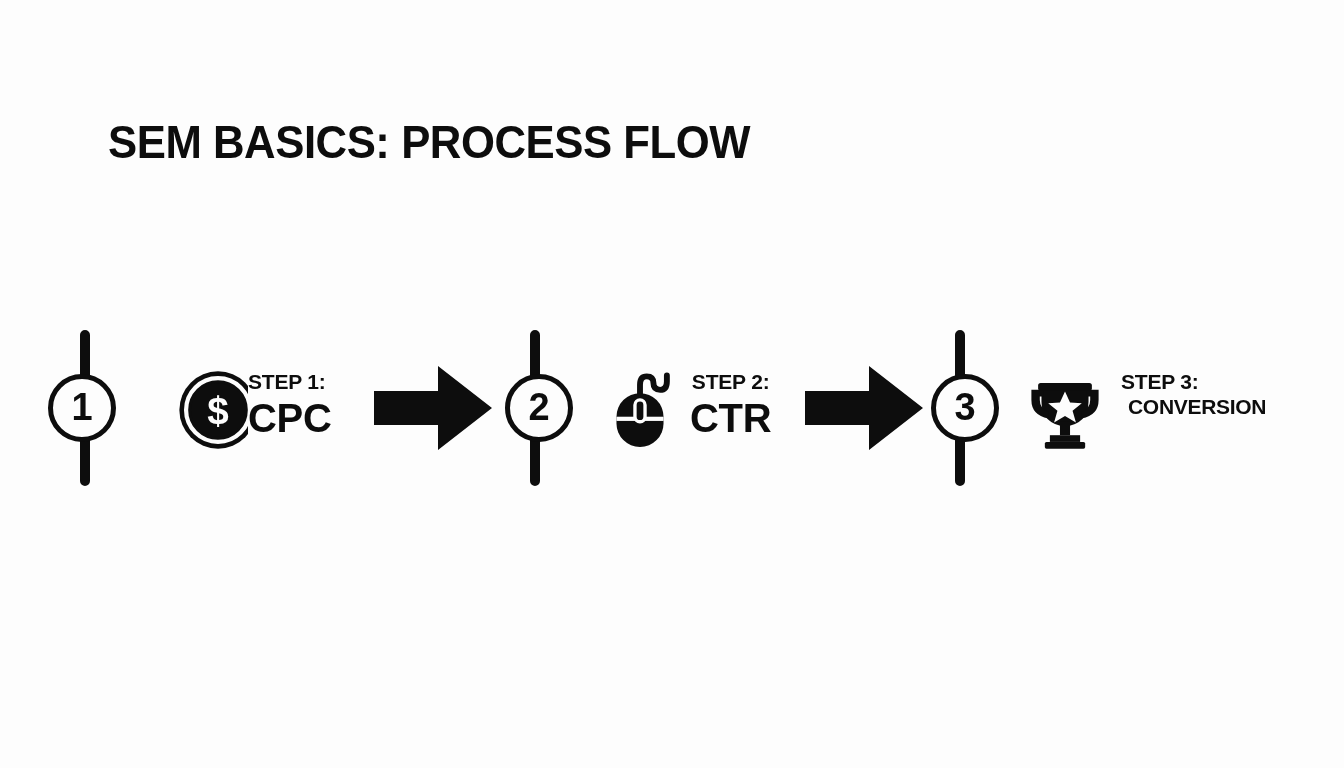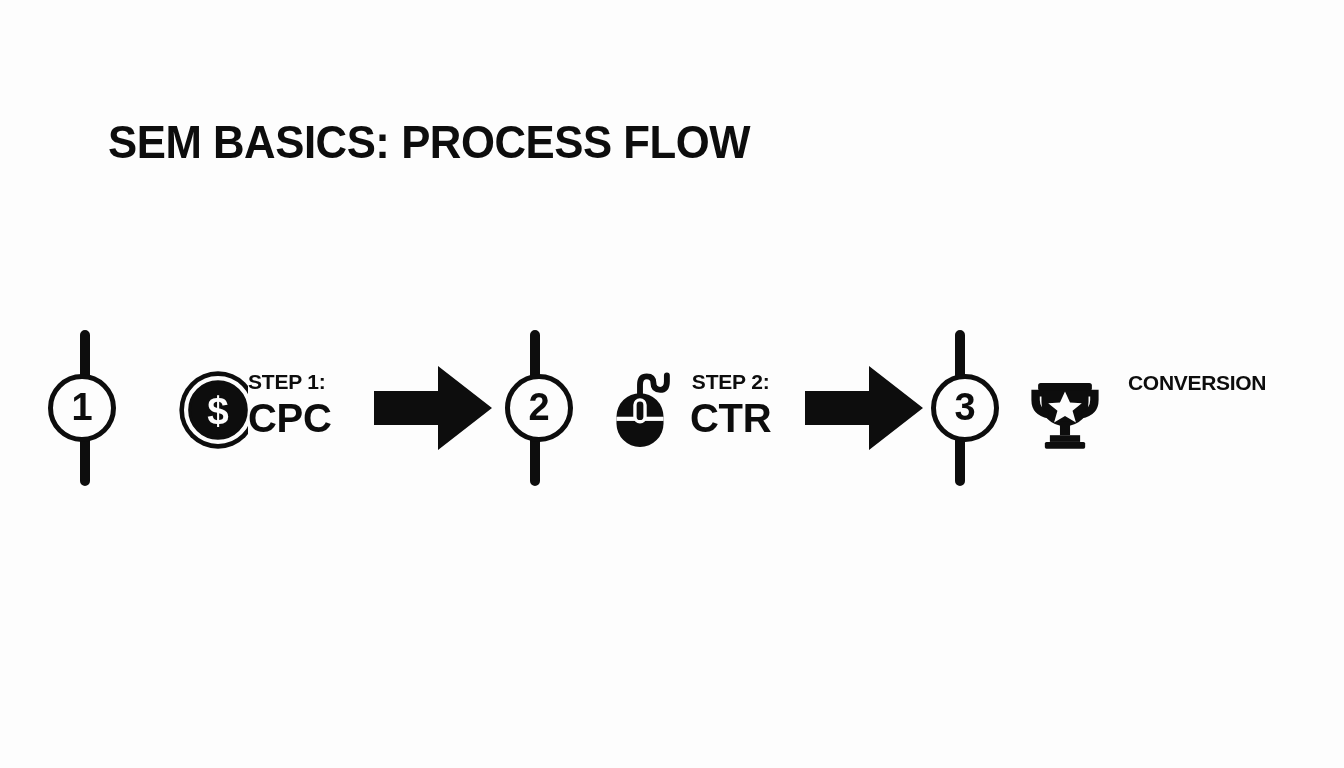--- a/index.html
+++ b/index.html
@@ -217,18 +217,19 @@
           <path d="M24 26 L10 26 L10 38 Q10 56 30 60 L30 52 Q20 48 20 38 L20 34 L24 34 Z" fill="#0d0d0d"></path>
           <path d="M76 26 L90 26 L90 38 Q90 56 70 60 L70 52 Q80 48 80 38 L80 34 L76 34 Z" fill="#0d0d0d"></path>
           <rect x="18" y="18" width="64" height="9" rx="3" fill="#0d0d0d"></rect>
           <rect x="44" y="64" width="12" height="16" fill="#0d0d0d"></rect>
           <path d="M32 80 L68 80 L68 88 L32 88 Z" fill="#0d0d0d"></path>
           <rect x="26" y="88" width="48" height="8" rx="2" fill="#0d0d0d"></rect>
           <polygon points="50,28 56,41 70,42 59,51 63,65 50,57 37,65 41,51 30,42 44,41" fill="#fdfdfd"></polygon>
         </svg>
       </div>
       <div class="step-text">
+        <div class="step-kicker">STEP 3:</div>
         <div class="step-label small">CONVERSION</div>
       </div>
     </div>
 
   </div>
 </div>
 
 </body></html>

